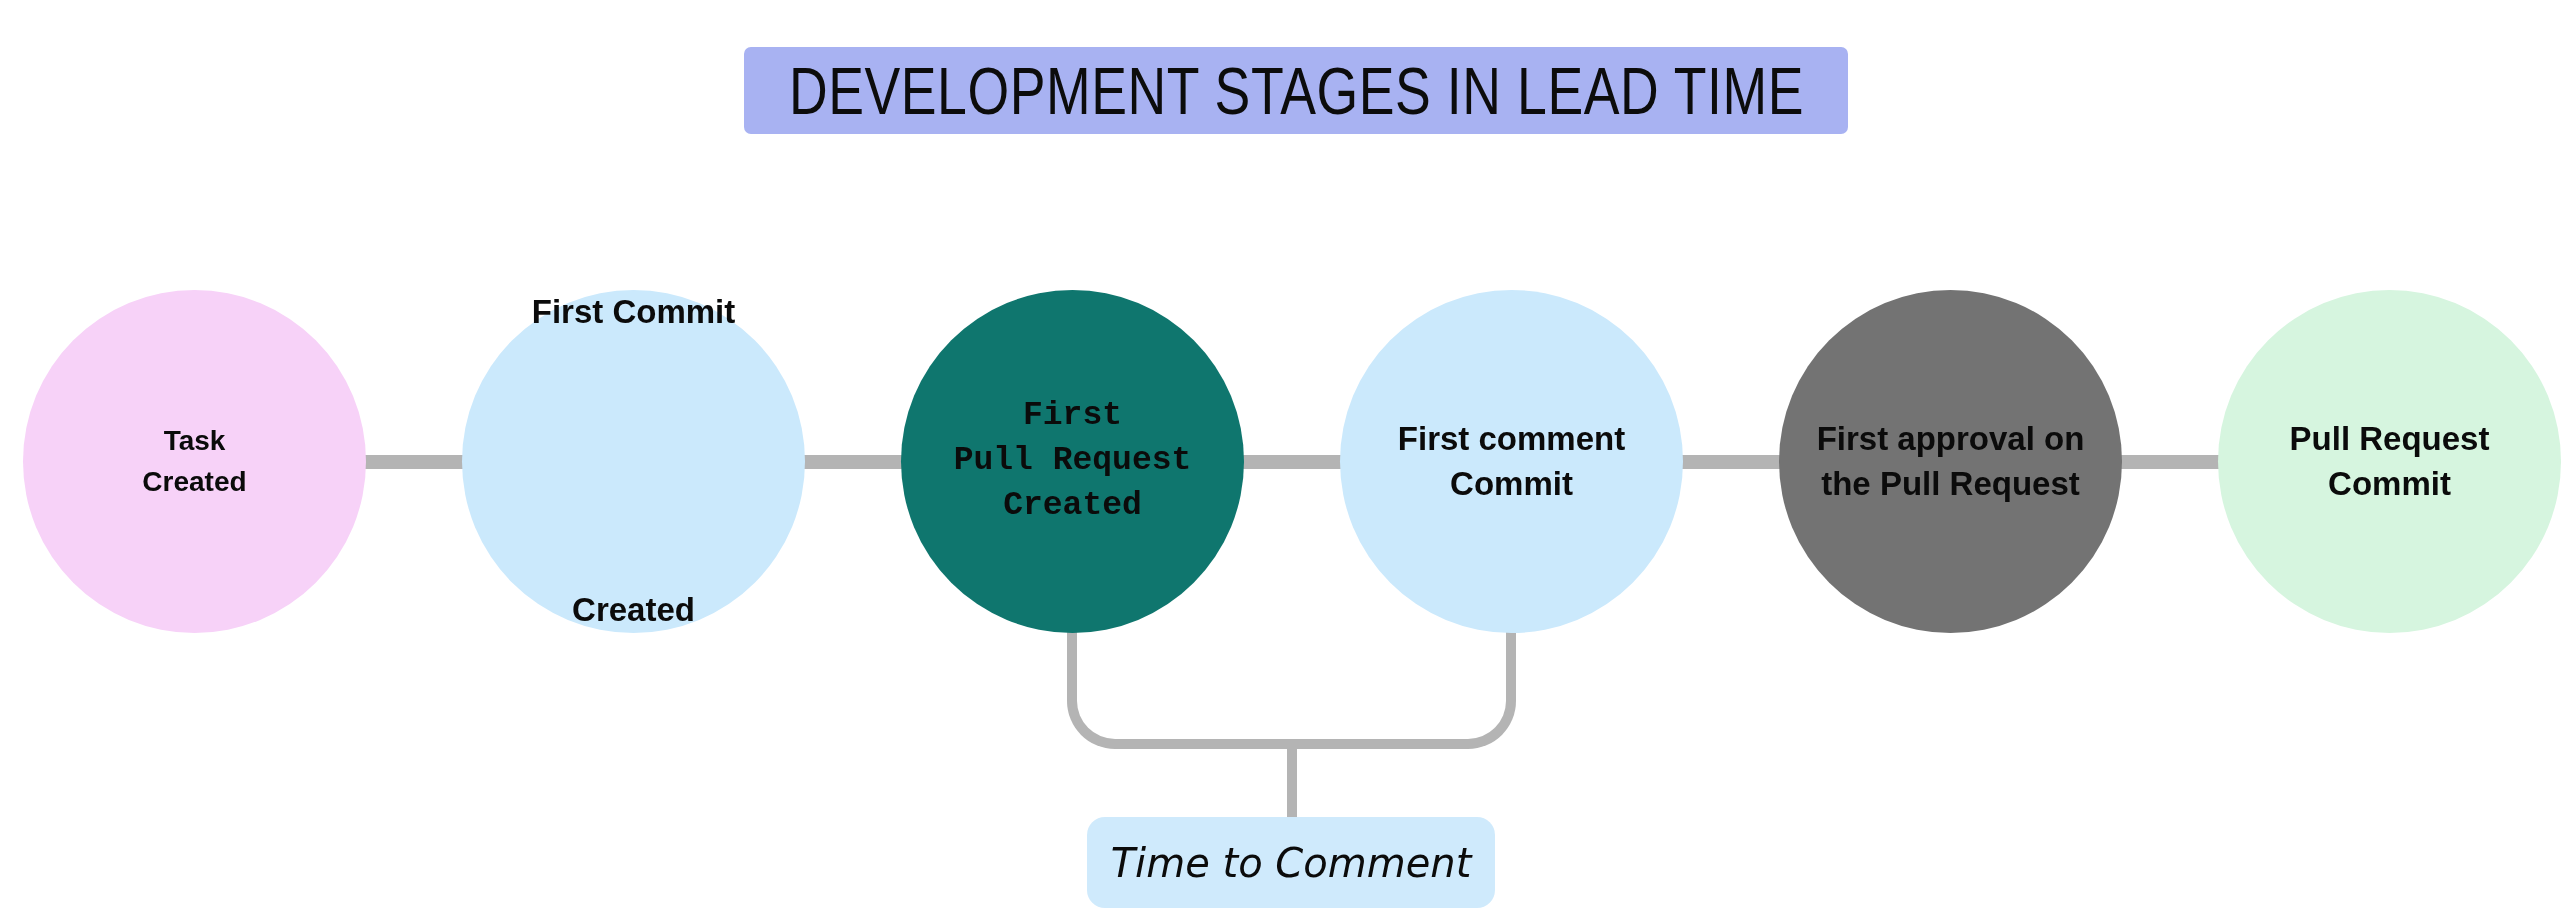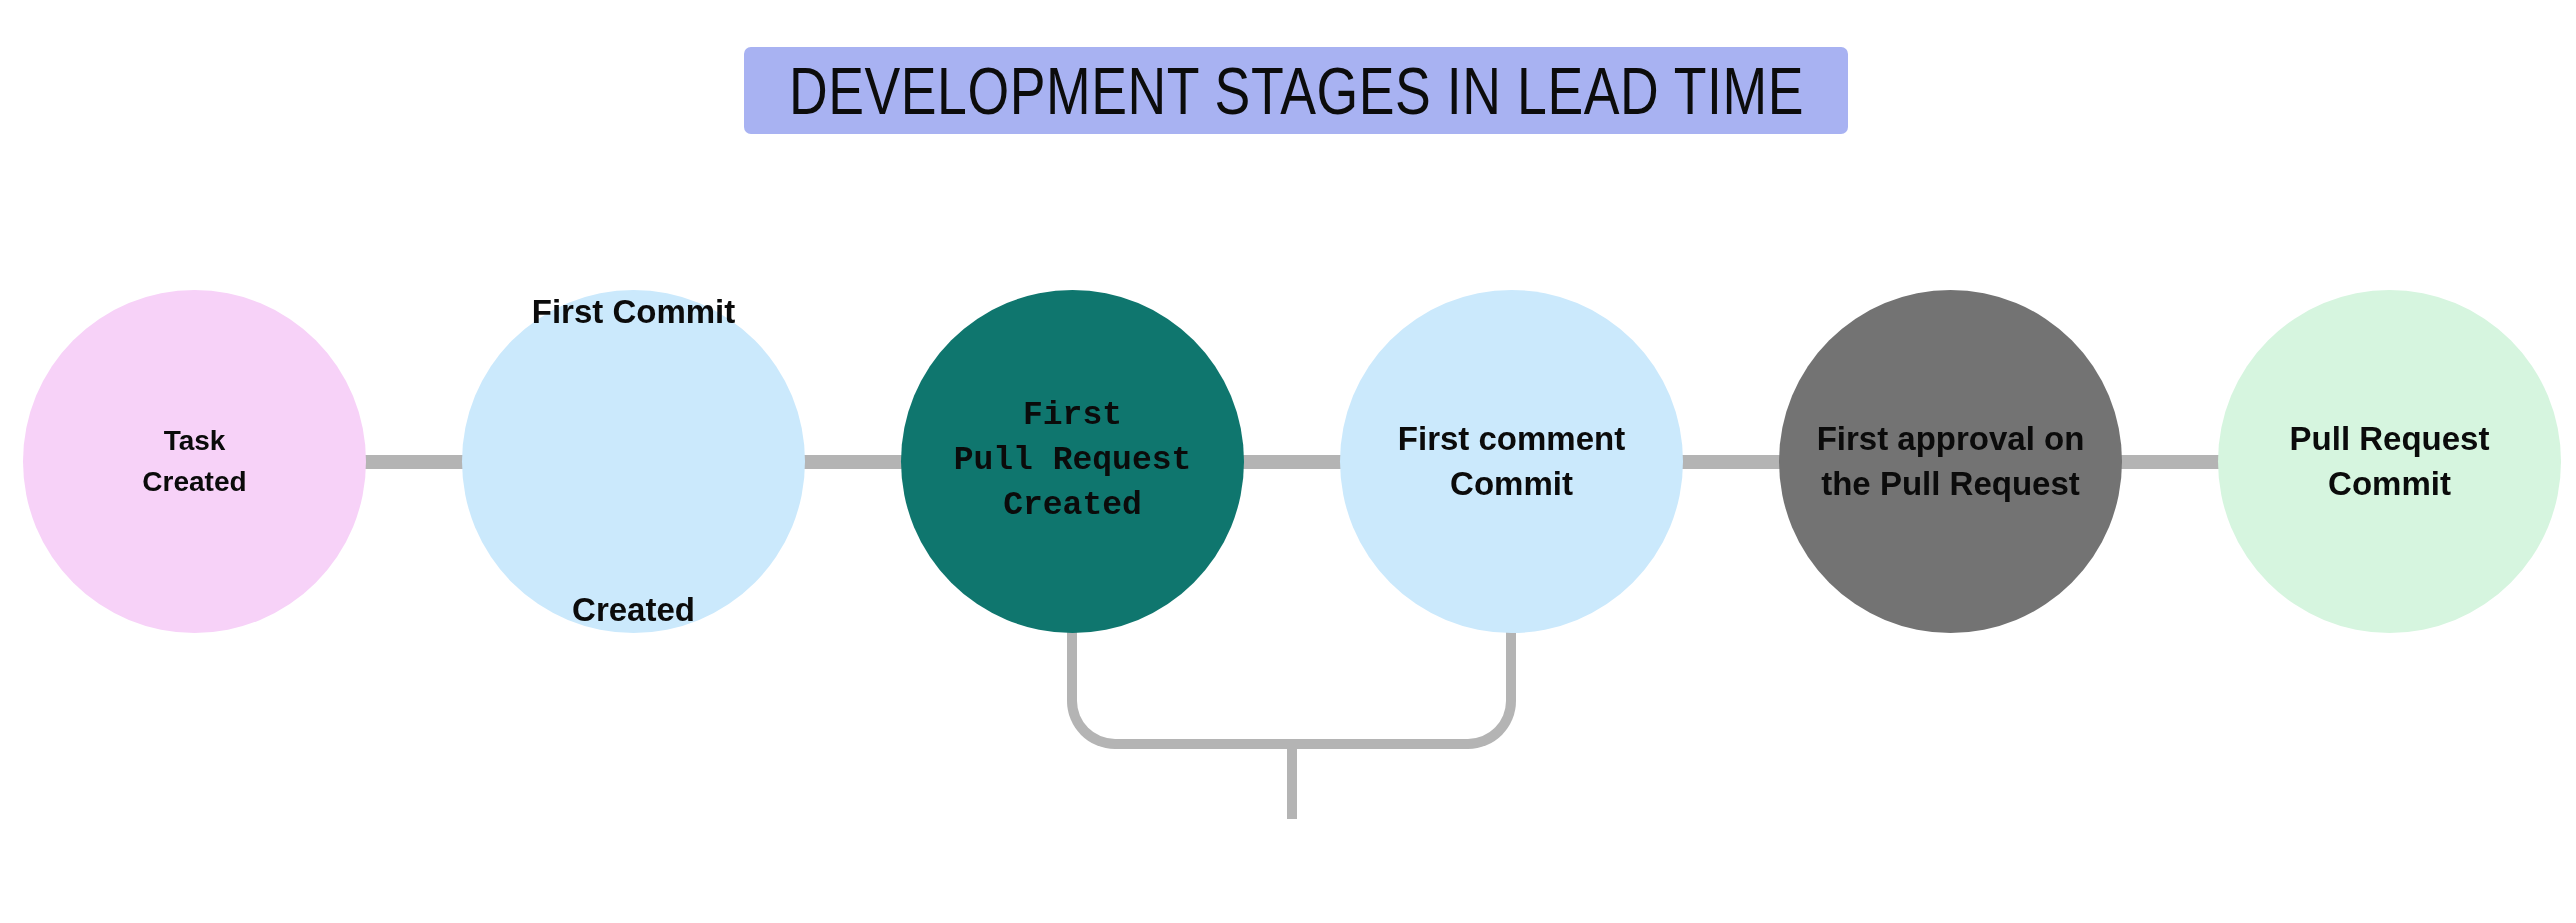--- a/index.html
+++ b/index.html
@@ -143,15 +143,18 @@
   </div>
 
   <div class="stage-circle pos-6" style="background: rgb(214, 245, 223);">
     <span class="line">Pull Request</span>
     <span class="line">Commit</span>
   </div>
 
   <div class="bracket" style="border-color: rgb(180, 180, 180);"></div>
   <div class="bracket-stem" style="background: rgb(180, 180, 180);"></div>
 
+  <div class="annotation-box" style="background: rgb(207, 234, 252);">
+    <span class="annotation-text">Time to Comment</span>
+  </div>
 
 </div>
 
 
 </body></html>

